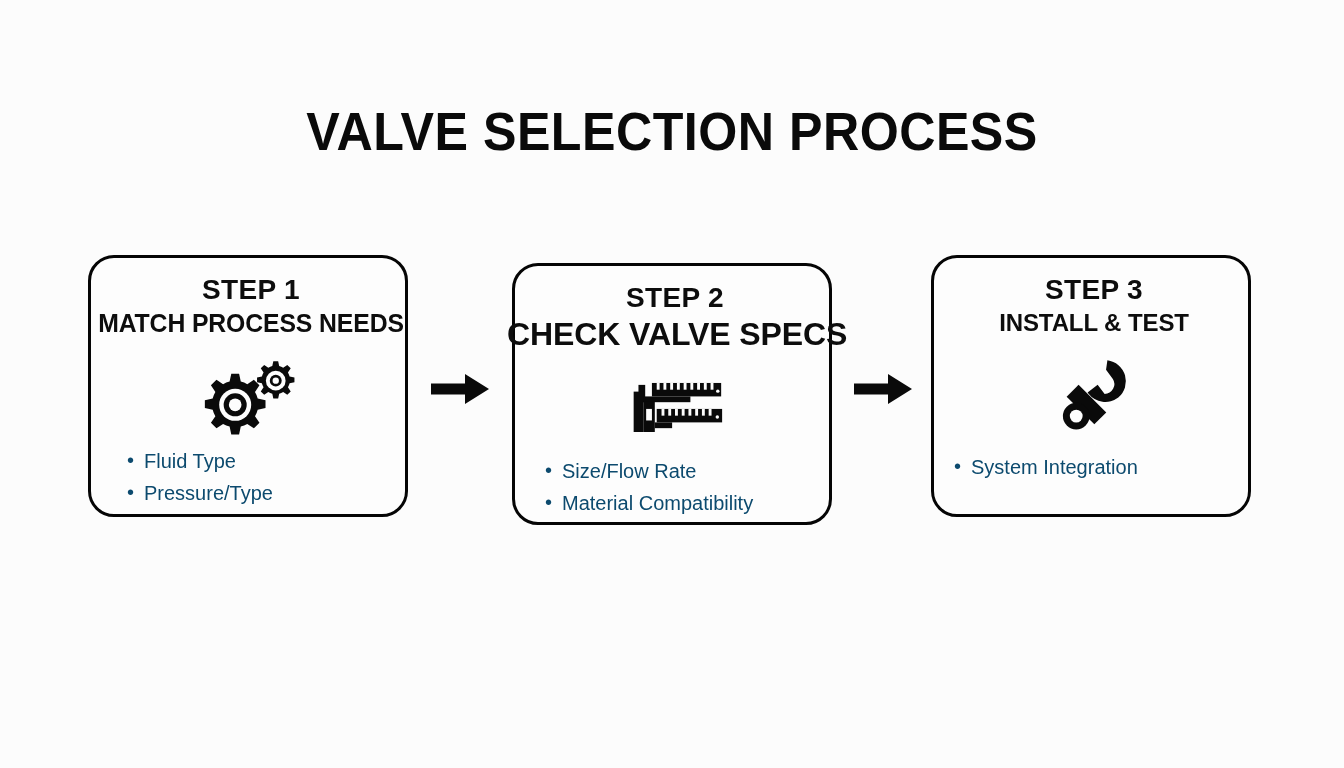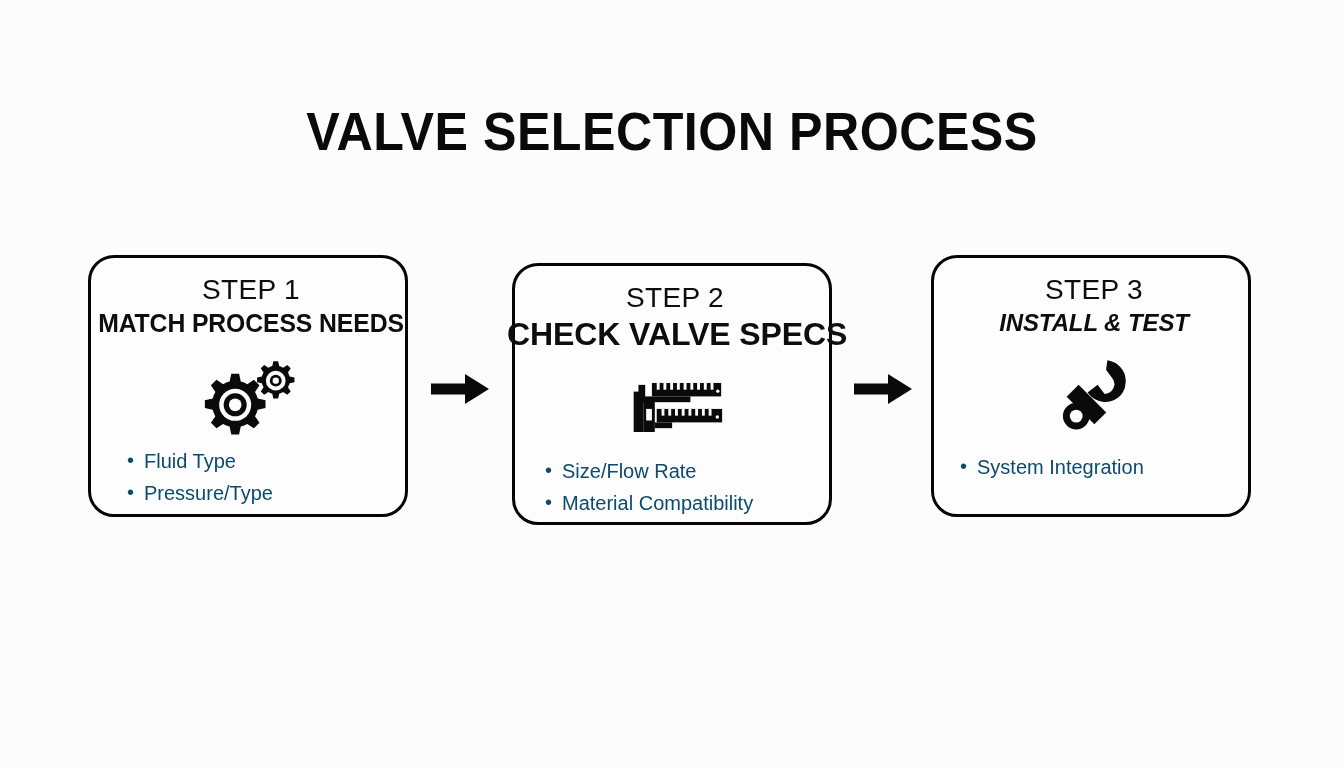--- a/index.html
+++ b/index.html
@@ -59,41 +59,41 @@
   .card-2 { left: 512px; margin-top: 8px; }
   .card-3 { left: 931px; }
 
   .card-step {
     position: absolute;
     top: 17px;
     left: -6px;
     width: 332px;
     text-align: center;
     font-size: 28px;
-    font-weight: 400;
+    font-weight: 700;
     line-height: 1.05;
     letter-spacing: 0.3px;
     white-space: nowrap;
   }
 
   .card-head {
     position: absolute;
     top: 52px;
     left: -8px;
     width: 336px;
     text-align: center;
     font-size: 25px;
     font-weight: 700;
     line-height: 1.05;
     letter-spacing: -0.1px;
     white-space: nowrap;
   }
   .card-1 .card-head { transform: scaleX(0.99); }
   .card-2 .card-head { font-size: 32px; }
-  .card-3 .card-head { font-size: 24px; font-style: italic; }
+  .card-3 .card-head { font-size: 24px; }
 
   
   .card-icon {
     position: absolute;
     top: 96px;
     left: 0;
     width: 320px;
     height: 86px;
     display: flex;
     align-items: center;
@@ -104,21 +104,21 @@
 
   
   .bullets {
     position: absolute;
     left: 36px;
     top: 188px;
     width: 278px;
     list-style: none;
   }
   .card-2 .bullets { left: 30px; top: 190px; width: 290px; }
-  .card-3 .bullets { left: 26px; top: 194px; width: 292px; }
+  .card-3 .bullets { left: 20px; top: 194px; width: 292px; }
 
   .bullets li {
     font-size: 20px;
     font-weight: 400;
     line-height: 1.58;
     color: #0c4a6e;
     white-space: nowrap;
     position: relative;
     padding-left: 17px;
   }

